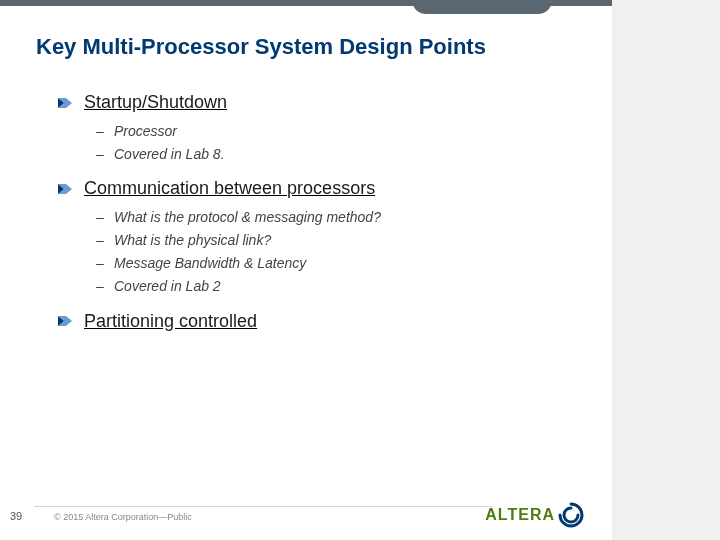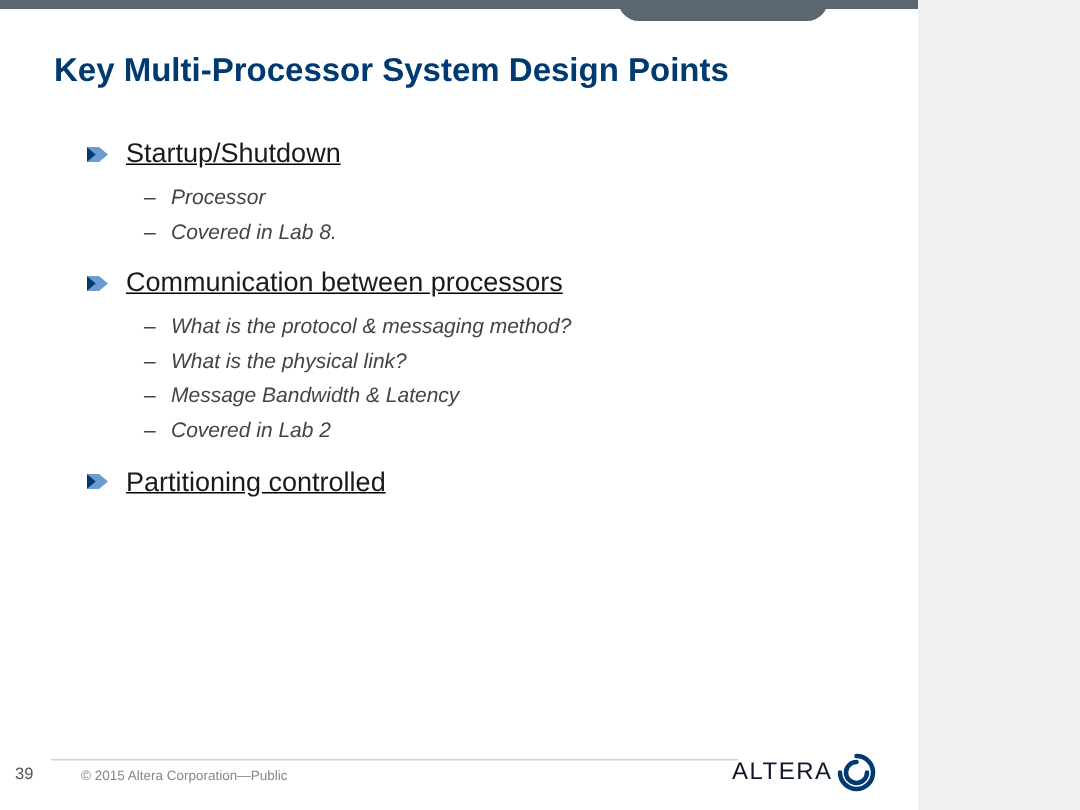--- a/index.html
+++ b/index.html
@@ -94,22 +94,22 @@
   .logo {
     position: absolute;
     right: 28px;
     bottom: 12px;
     display: flex;
     align-items: center;
     gap: 3px;
   }
   .logo-text {
     font-size: 16px;
-    font-weight: normal;
-    color: #0f172a;
+    font-weight: bold;
+    color: #4d7c0f;
     letter-spacing: 1px;
   }
   .logo-swirl {
     width: 26px;
     height: 26px;
   }
   .bottom-line {
     position: absolute;
     left: 34px;
     right: 120px;

